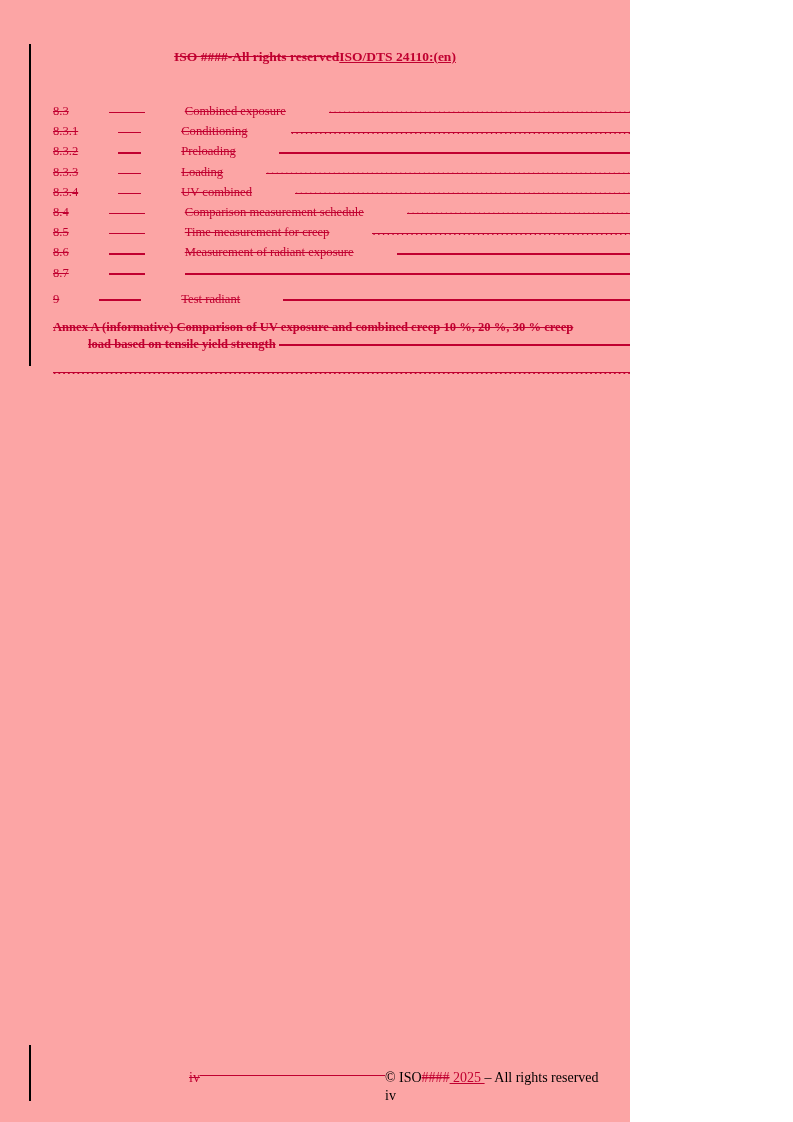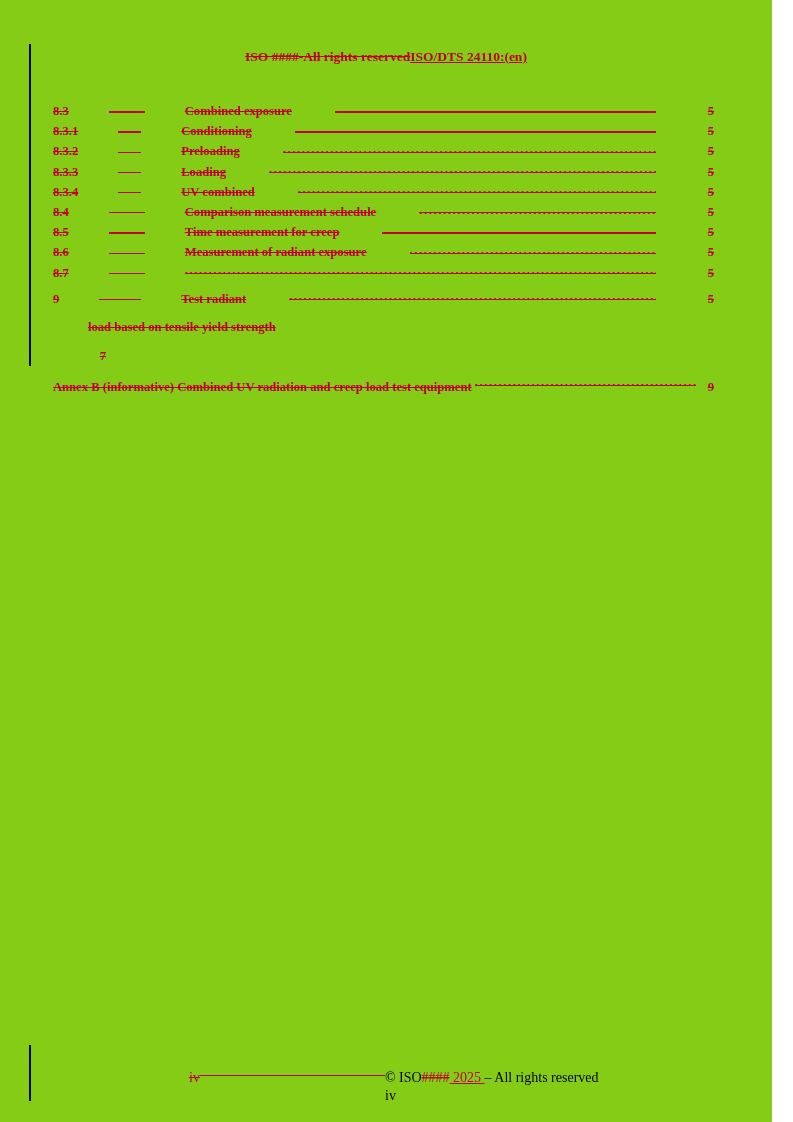--- a/index.html
+++ b/index.html
@@ -9,24 +9,24 @@
     background: #ffffff;
   }
 
   body {
     font-family: "Liberation Serif", "DejaVu Serif", serif;
     color: #000000;
   }
 
   #page {
     position: relative;
-    width: 772px;
+    width: 630px;
     height: 1122px;
     overflow: hidden;
-    background: #84cc16;
+    background: #fca5a5;
   }
 
   
   .change-bar {
     position: absolute;
     left: 29px;
     width: 2px;
     background: #000000;
   }
   .change-bar.toc-bar {
@@ -67,22 +67,22 @@
   #toc {
     position: absolute;
     top: 104px;
     left: 53px;
     width: 661px;
   }
 
   .toc-entry {
     position: relative;
     display: flex;
-    align-items: center;
-    font-weight: bold;
+    align-items: flex-end;
+    font-weight: normal;
     font-size: 12.6px;
     color: #C00030;
     line-height: 14px;
     margin-bottom: 6.2px;
     white-space: nowrap;
     gap: 40px;
   }
   .toc-entry.group-gap {
     margin-top: 12px;
   }
@@ -178,24 +178,23 @@
     margin-top: 13px;
     margin-bottom: 4px;
   }
   .toc-annex .annex-line1 {
     display: block;
     text-decoration: line-through;
     text-decoration-color: #C00030;
   }
   .toc-annex .annex-row2 {
     display: flex;
-    align-items: flex-start;
+    align-items: center;
     padding-left: 35px;
     white-space: nowrap;
-    flex-direction: column;
   }
   .toc-annex .annex-row2 .title,
   .toc-annex .annex-row2 .page {
     text-decoration: line-through;
     text-decoration-color: #C00030;
   }
   .toc-annex .annex-row2 .title { flex: 0 0 auto; padding-right: 3px; }
   .toc-annex .annex-row2 .leader {
     flex: 1 1 auto;
     position: relative;
@@ -434,31 +433,31 @@
       <span class="num">9</span>
       <span class="tabfill w3"></span>
       <span class="title">Test radiant</span>
       <span class="leader">
           <span class="dots">........................................................................................................................................................................................................</span>
         </span>
       <span class="page">5</span>
     </div>
 
     <div class="toc-annex">
+      <span class="annex-line1">Annex A (informative)  Comparison of UV exposure and combined creep 10 %, 20 %, 30 % creep</span>
       <span class="annex-row2">
         <span class="title">load based on tensile yield strength</span>
         <span class="leader">
             <span class="dots">........................................................................................................................................................................................................</span>
           </span>
         <span class="page">7</span>
       </span>
     </div>
 
     <div class="toc-annex single">
-      <span class="title">Annex B (informative)  Combined UV radiation and creep load test equipment</span>
       <span class="leader">
           <span class="dots">........................................................................................................................................................................................................</span>
         </span>
       <span class="page">9</span>
     </div>
 
   </div>
 
   <div id="footer">
     <div id="footer-line1">

